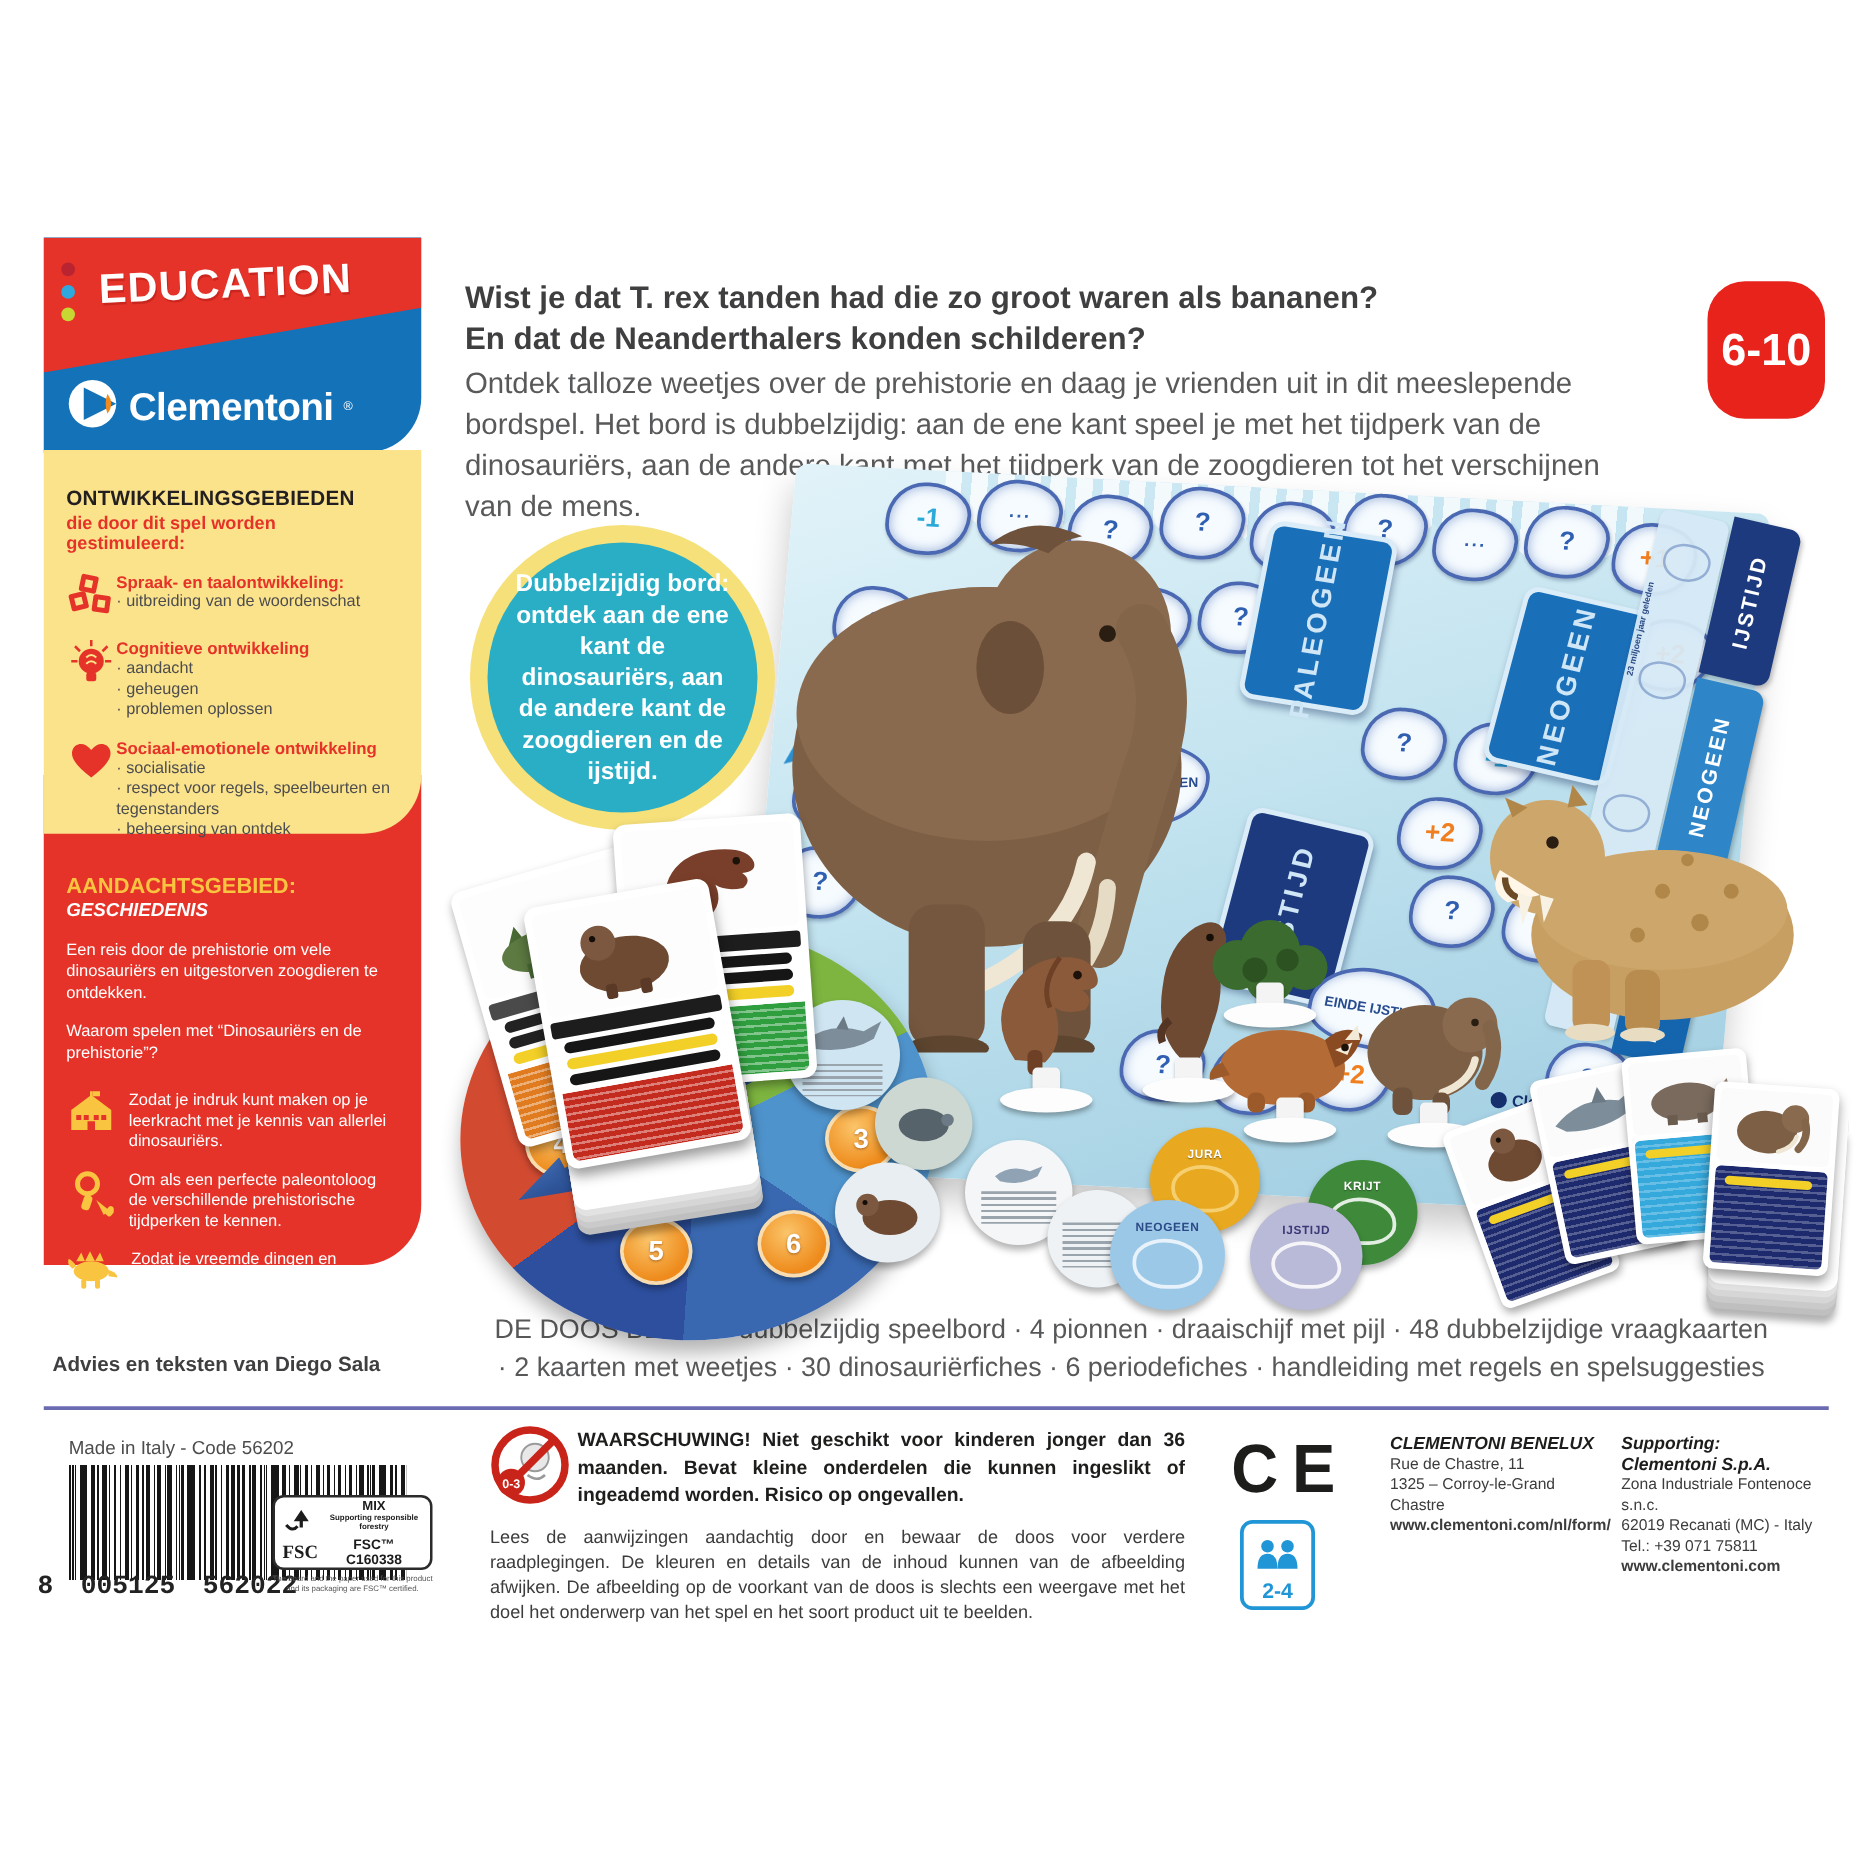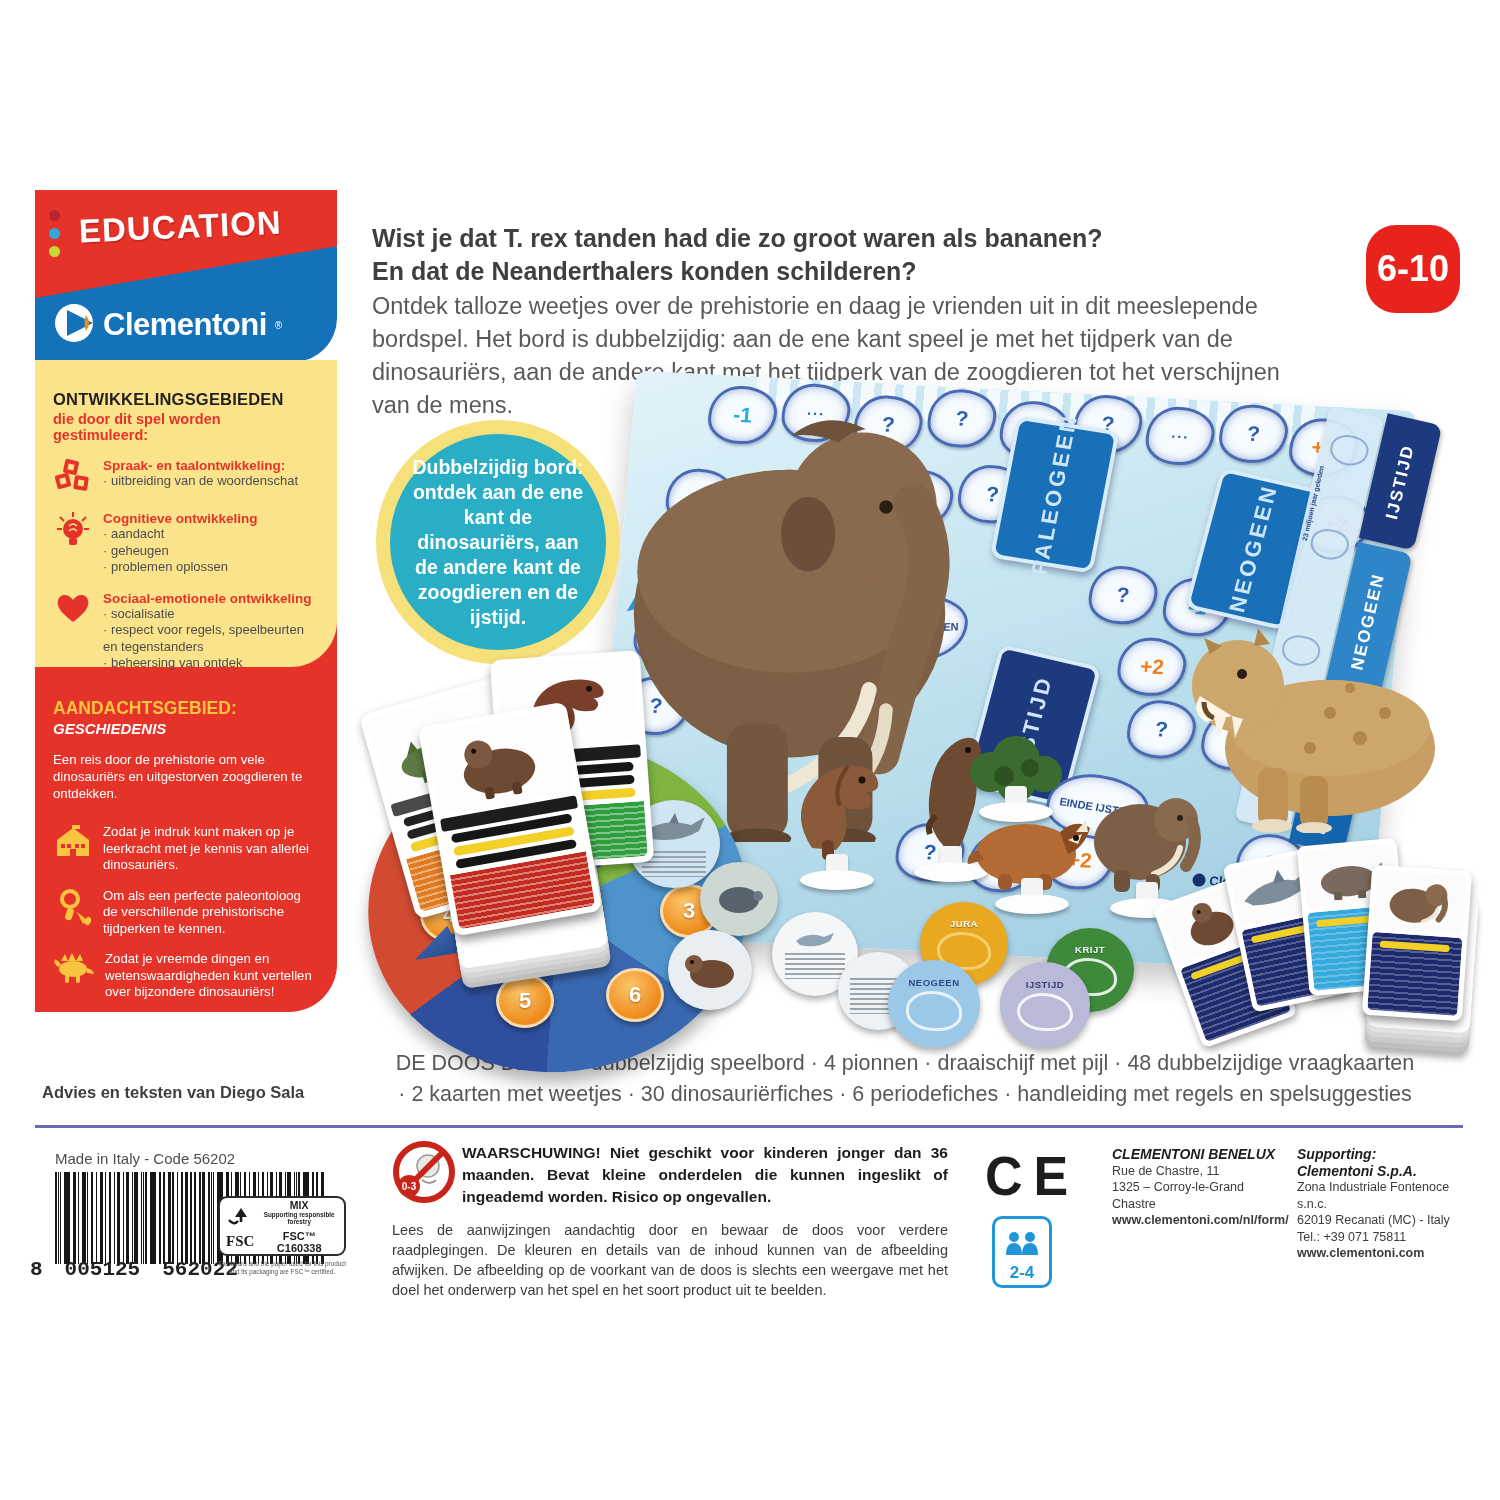--- a/index.html
+++ b/index.html
@@ -19,39 +19,39 @@
   .clem-row{left:18px;top:112px;display:flex;align-items:center;gap:8px;}
   .clem-text{color:#fff;font-weight:bold;font-size:31px;letter-spacing:-.5px;}
   .clem-reg{color:#fff;font-size:10px;vertical-align:top;}
   .yellow-panel{left:0;top:170px;width:302px;height:307px;background:#fbe38b;
                 border-bottom-right-radius:46px;z-index:2;padding:0;}
   .red-panel{left:0;top:430px;width:302px;height:392px;background:#e63329;
              border-bottom-right-radius:48px;z-index:1;}
   .yp-inner{position:absolute;left:18px;top:30px;width:266px;}
   .yp-title{font-size:16.5px;font-weight:bold;color:#231f20;letter-spacing:.2px;}
   .yp-sub{font-size:14.5px;font-weight:bold;color:#e63329;margin-top:2px;}
-  .dev-item{display:flex;gap:10px;margin-top:15px;}
+  .dev-item{display:flex;margin-top:15px;}
   .dev-icon{flex:0 0 40px;display:flex;justify-content:center;}
   .dev-txt{flex:1;}
   .dev-head{font-size:13.5px;font-weight:bold;color:#e63329;}
   .dev-line{font-size:13px;color:#4d4d4f;line-height:16.5px;}
   .rp-inner{position:absolute;left:18px;top:78px;width:266px;}
   .rp-title{font-size:17.5px;font-weight:bold;color:#f9c440;}
   .rp-sub{font-size:15px;font-weight:bold;color:#fff;margin-top:1px;font-style:italic;}
   .rp-para{font-size:13.2px;color:#fff;line-height:17px;margin-top:14px;}
   .focus-item{display:flex;gap:10px;margin-top:14px;align-items:flex-start;}
   .focus-icon{flex:0 0 40px;display:flex;justify-content:center;}
   .focus-txt{font-size:13.2px;color:#fff;line-height:16.5px;}
   #credits{left:42px;top:1083px;font-size:16.5px;font-weight:bold;color:#3f3f41;}
 
   
   #intro{left:372px;top:222px;width:910px;}
   .intro-h{font-size:25px;font-weight:bold;color:#3f3f41;line-height:33px;}
   .intro-b{font-size:23.5px;color:#58595b;line-height:33px;margin-top:2px;}
-  #age-badge{left:1366px;top:225px;width:94px;height:88px;background:#e8231c;border-radius:30px;
+  #age-badge{left:1366px;top:225px;width:94px;height:110px;background:#e8231c;border-radius:30px;
              display:flex;align-items:center;justify-content:center;color:#fff;font-weight:bold;font-size:36px;}
 
   
   #bubble{left:376px;top:420px;width:244px;height:244px;border-radius:50%;background:#f6e07a;
           display:flex;align-items:center;justify-content:center;z-index:6;}
   #bubble .inner{width:216px;height:216px;border-radius:50%;background:#2aaec5;display:flex;
                  align-items:center;justify-content:center;text-align:center;padding:16px;box-sizing:border-box;}
   #bubble .inner div{color:#fff;font-weight:bold;font-size:19.5px;line-height:25px;}
 
   
@@ -274,20 +274,21 @@
           </div>
         </div>
       </div>
     </div>
 
     <div class="abs red-panel">
       <div class="rp-inner">
         <div class="rp-title">AANDACHTSGEBIED:</div>
         <div class="rp-sub">GESCHIEDENIS</div>
         <div class="rp-para">Een reis door de prehistorie om vele dinosauriërs en uitgestorven zoogdieren te ontdekken.</div>
+        <div class="rp-para">Waarom spelen met “Dinosauriërs en de prehistorie”?</div>
 
         <div class="focus-item" style="margin-top:22px;">
           <div class="focus-icon">
             <svg width="38" height="34" viewBox="0 0 38 34">
               <rect x="3" y="16" width="32" height="16" fill="#f9c440"></rect>
               <path d="M19 4 L35 16 L3 16 Z" fill="#f9c440"></path>
               <rect x="18" y="1" width="2" height="6" fill="#f9c440"></rect>
                 <rect x="20" y="1" width="6" height="4" fill="#f9c440"></rect>
               <g fill="#e63329">
                   <rect x="7" y="20" width="4" height="4"></rect>

